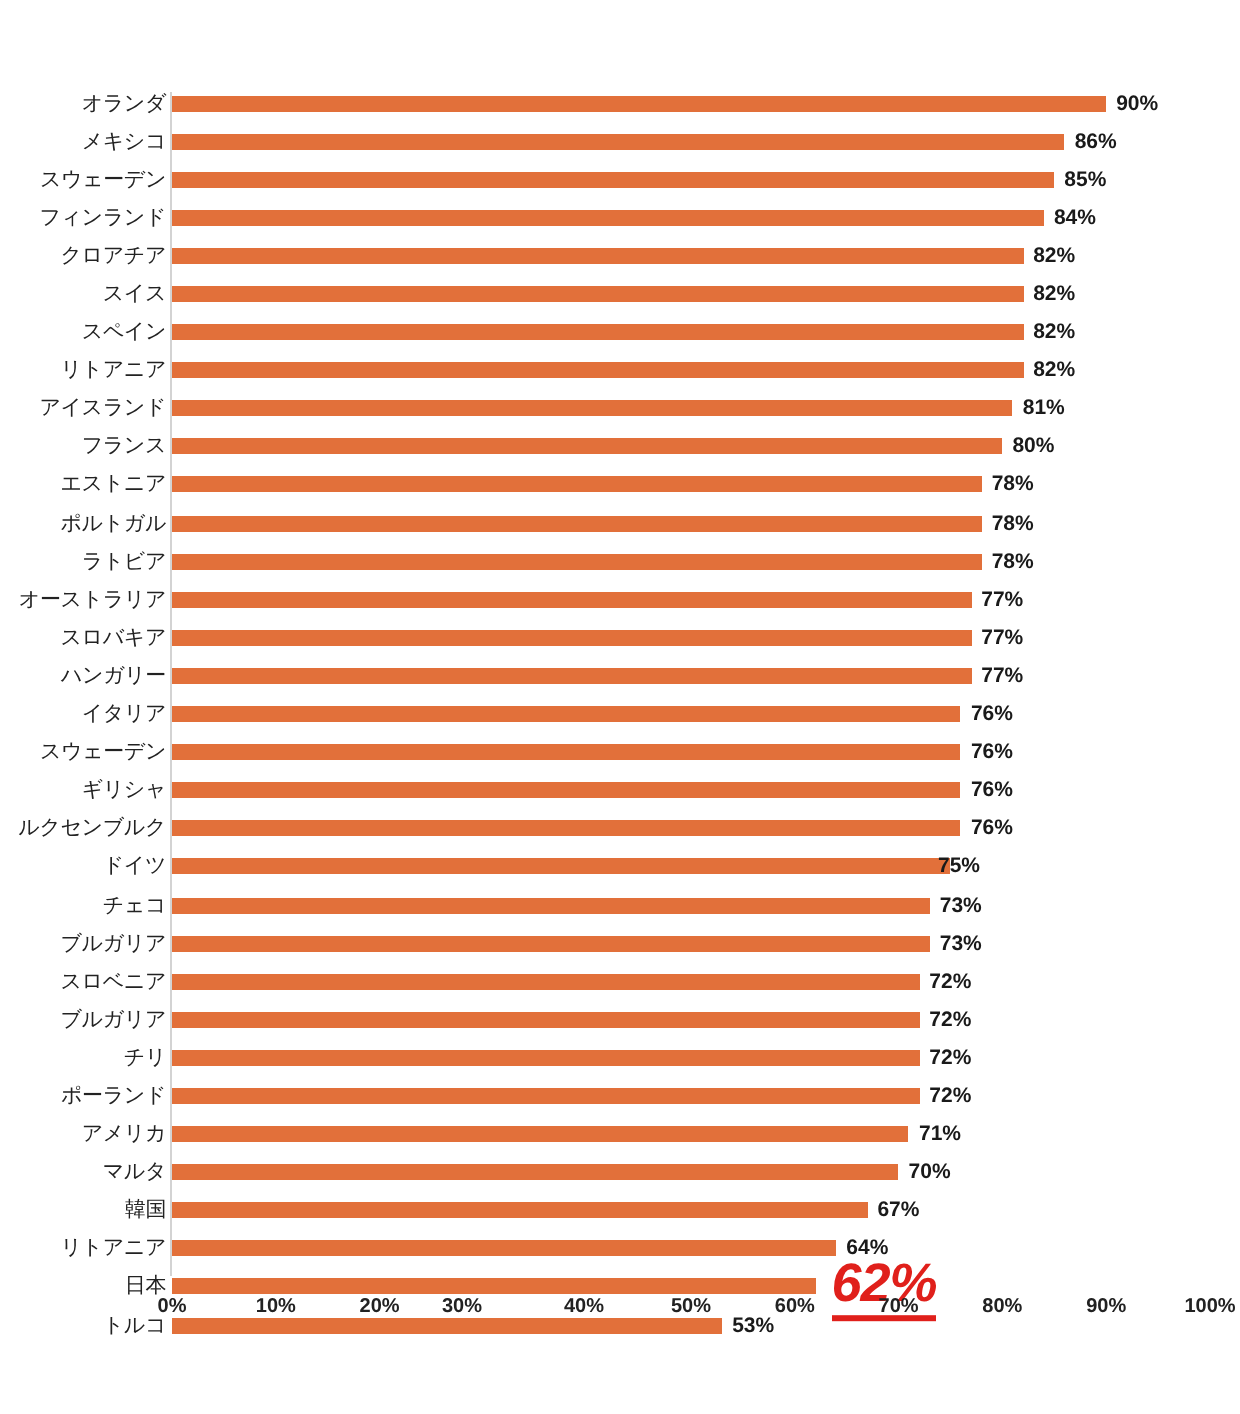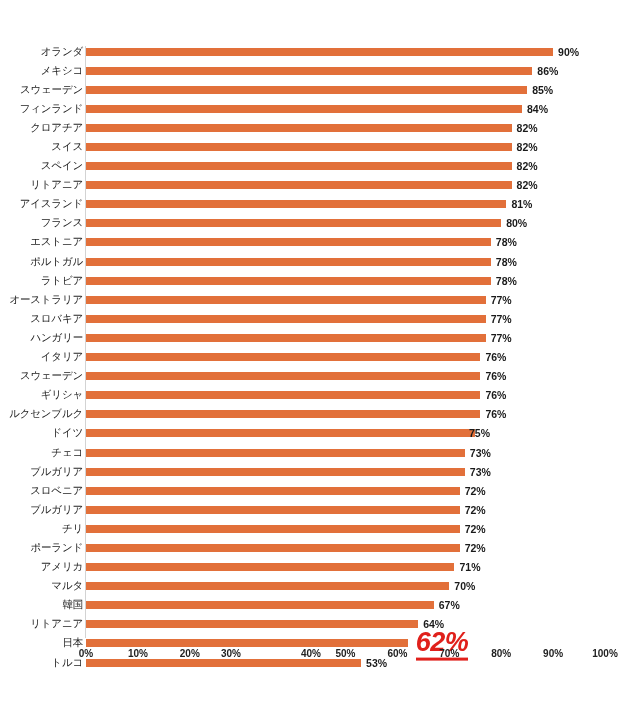--- a/index.html
+++ b/index.html
@@ -311,21 +311,21 @@
           <span class="val-label" style="left: 366.07px;">53%</span>
         </div>
       </div>
   </div>
 
   <div class="xaxis" id="xaxis">
       <span class="xtick" style="left: 86px;">0%</span>
       <span class="xtick" style="left: 137.9px;">10%</span>
       <span class="xtick" style="left: 189.8px;">20%</span>
       <span class="xtick" style="left: 231px;">30%</span>
-      <span class="xtick" style="left: 311px;">40%</span>
+      <span class="xtick" style="left: 292px;">40%</span>
       <span class="xtick" style="left: 345.5px;">50%</span>
       <span class="xtick" style="left: 397.4px;">60%</span>
       <span class="xtick" style="left: 449.3px;">70%</span>
       <span class="xtick" style="left: 501.2px;">80%</span>
       <span class="xtick" style="left: 553.1px;">90%</span>
       <span class="xtick" style="left: 605px;">100%</span>
     </div>
 
 
 </div>

